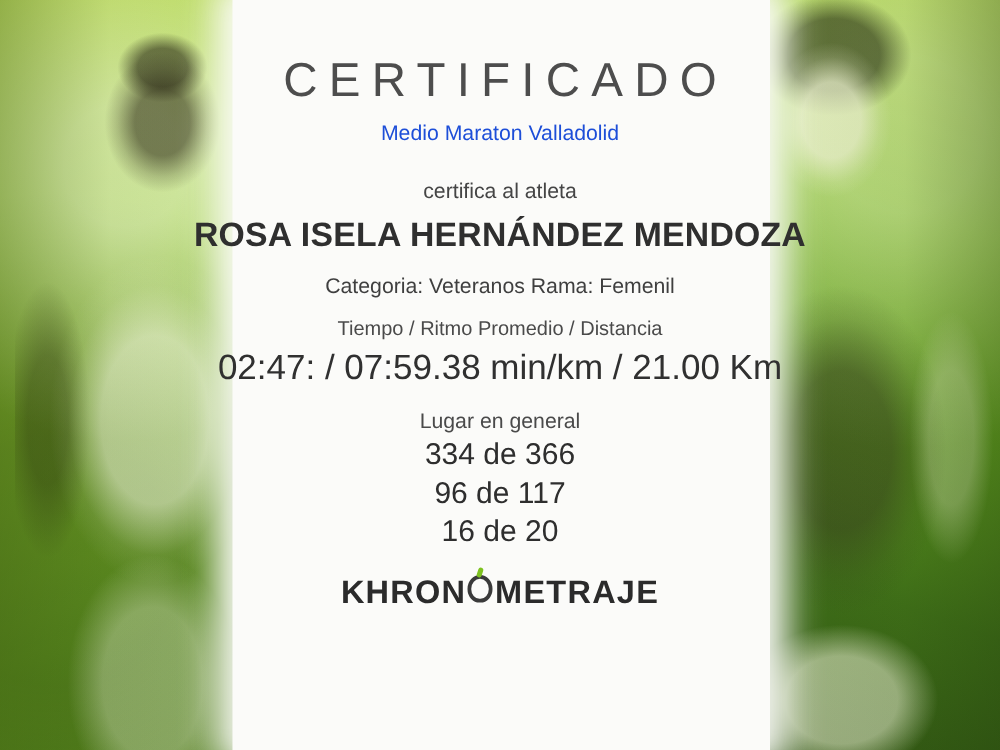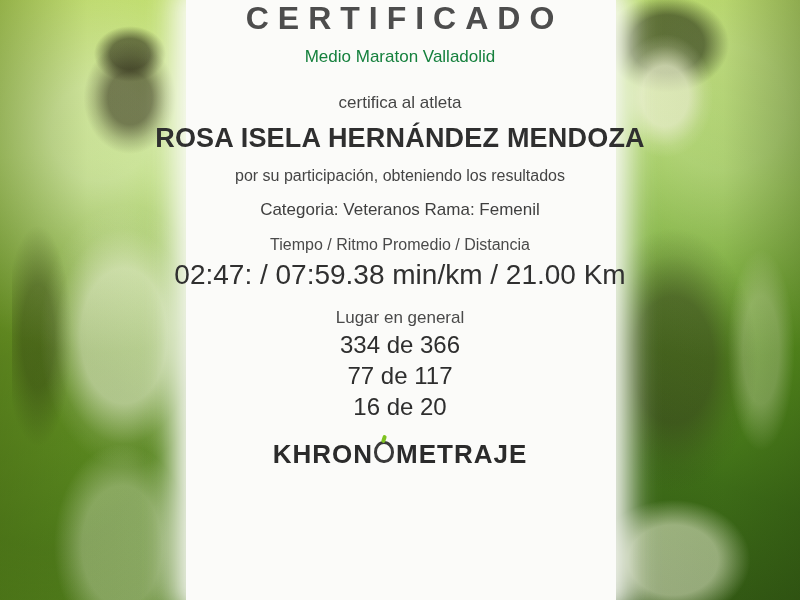--- a/index.html
+++ b/index.html
@@ -90,30 +90,31 @@
     position: absolute;
     left: 60px;
     top: 0;
     width: 680px;
     height: 600px;
     text-align: center;
     color: #3a3a3a;
   }
 
   .title {
-    font-size: 32px;
-    font-weight: bold;
+    margin-top: 44px;
+    font-size: 38px;
+    font-weight: normal;
     letter-spacing: 9px;
     color: #4d4d4d;
     text-indent: 9px;
   }
   .subtitle {
     margin-top: 10px;
     font-size: 17px;
-    color: #15803d;
+    color: #1d4ed8;
   }
   .certifies {
     margin-top: 26px;
     font-size: 17px;
     color: #454545;
   }
   .athlete {
     margin-top: 10px;
     font-size: 27px;
     font-weight: bold;
@@ -216,30 +217,29 @@
   </div>
 
   <div class="panel"></div>
 
   <div class="content">
 
     <div class="title">CERTIFICADO</div>
     <div class="subtitle">Medio Maraton Valladolid</div>
     <div class="certifies">certifica al atleta</div>
     <div class="athlete">ROSA ISELA HERNÁNDEZ MENDOZA</div>
-    <div class="participation">por su participación, obteniendo los resultados</div>
     <div class="category">Categoria: Veteranos Rama: Femenil</div>
 
     <div class="metric-label">Tiempo / Ritmo Promedio / Distancia</div>
     <div class="metric-value-big">02:47: / 07:59.38 min/km / 21.00 Km</div>
 
     <div class="place-label">Lugar en general</div>
     <div class="place-value">334 de 366</div>
 
-    <div class="place-value">77 de 117</div>
+    <div class="place-value">96 de 117</div>
 
     <div class="place-value">16 de 20</div>
 
 
     <div class="logo-wrap">
       <div class="logo-text">
         <span>KHRON</span><span class="logo-o">O</span><span>METRAJE</span>
         
       </div>
     </div>

